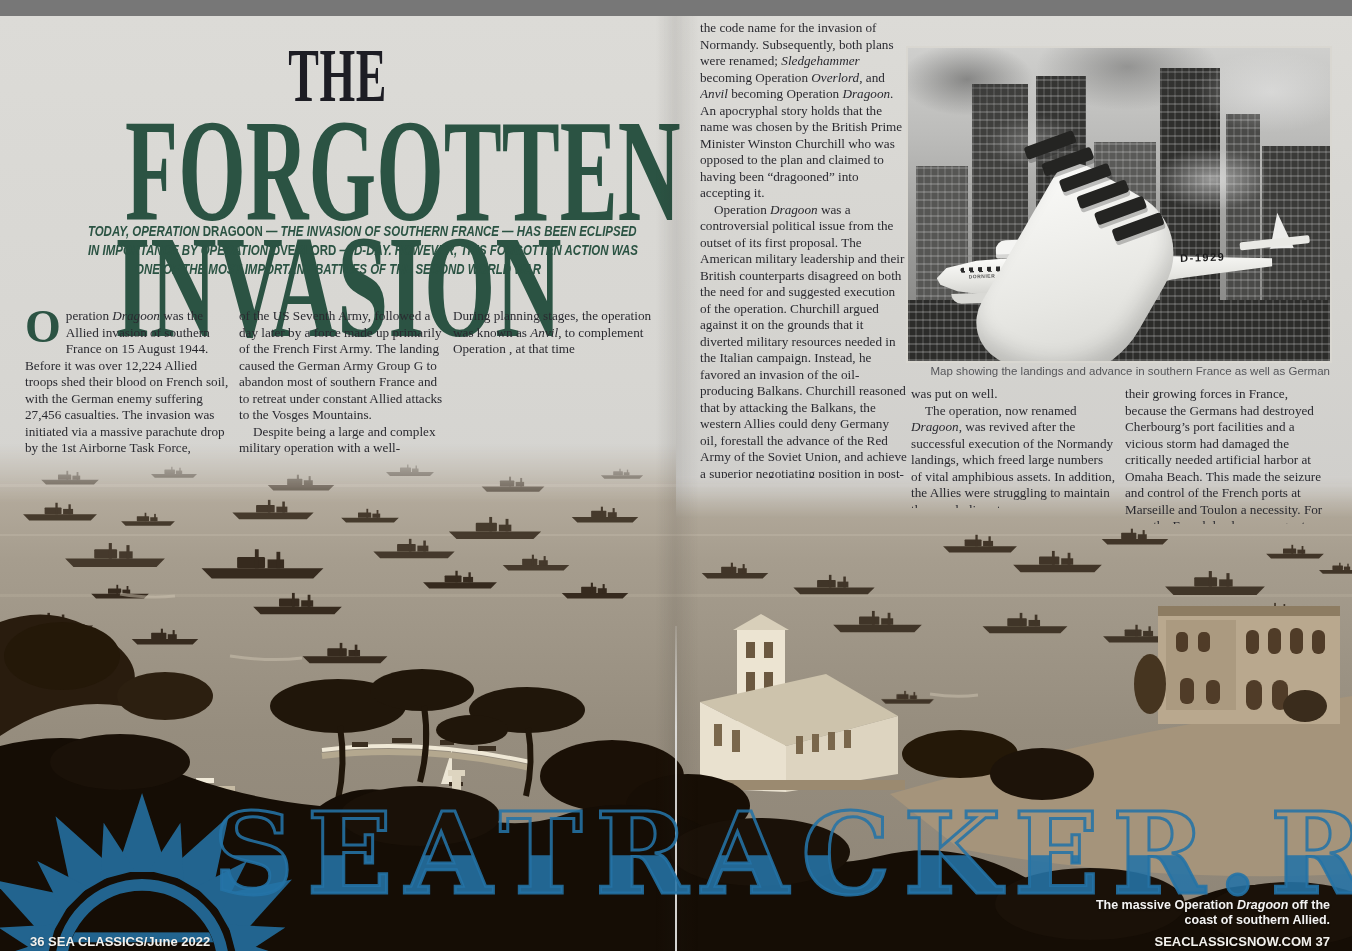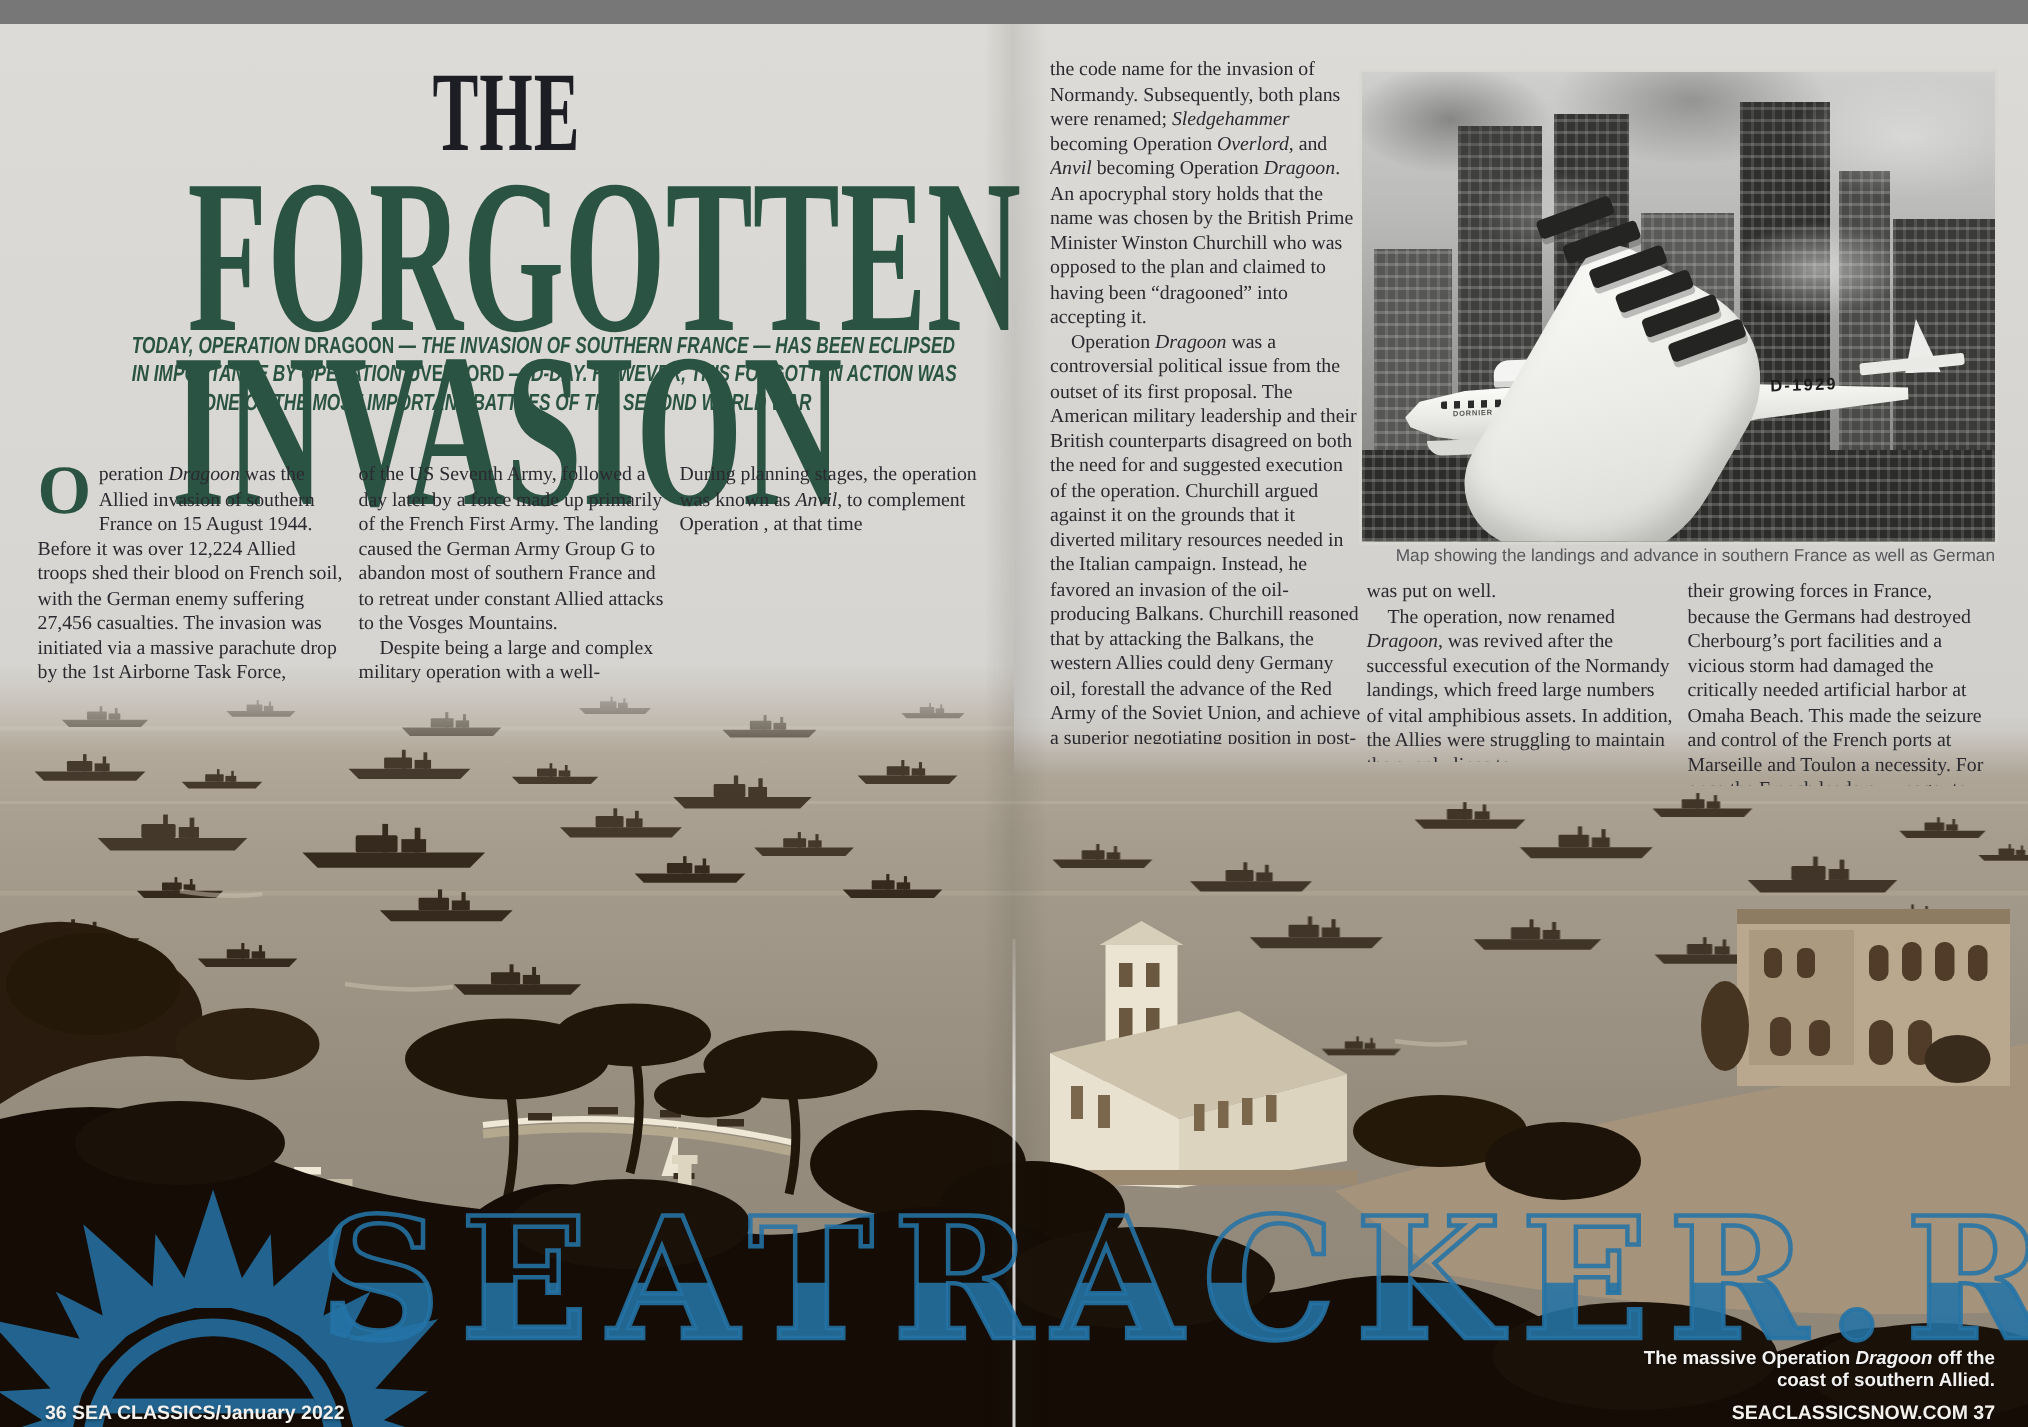--- a/index.html
+++ b/index.html
@@ -40,21 +40,21 @@
 
   .bodycol{font-size:13.2px;line-height:16.5px;color:#2a2a30;}
   .bodycol p{margin:0;}
   .bodycol p + p{text-indent:14px;}
   .lp-cols{position:absolute;left:25px;top:292px;width:634px;height:150px;display:flex;gap:9px;
     z-index:4;overflow:hidden;}
   .lp-cols .bodycol{width:205px;}
   .dropcap{float:left;font-weight:700;font-size:46px;line-height:36px;color:#2b5343;margin:1px 5px 0 0;}
 
   
-  .col4{position:absolute;left:700px;top:22px;width:208px;height:458px;z-index:4;overflow:hidden;}
+  .col4{position:absolute;left:700px;top:4px;width:208px;height:458px;z-index:4;overflow:hidden;}
   .col5{position:absolute;left:911px;top:370px;width:206px;height:122px;z-index:4;overflow:hidden;}
   .col6{position:absolute;left:1125px;top:370px;width:207px;height:138px;z-index:4;overflow:hidden;}
 
   .plane-photo{position:absolute;left:908px;top:32px;width:422px;height:313px;z-index:3;overflow:hidden;
     outline:2px solid #d9d7d1;
     background:linear-gradient(180deg,#cfcfcd 0%,#bcbcba 28%,#a2a2a0 55%,#8c8c8a 80%,#7e7e7c 100%);}
   .plane-photo::before{content:"";position:absolute;inset:0;z-index:2;pointer-events:none;
     background:
       radial-gradient(95px 52px at 14% 10%,rgba(55,55,55,.45),transparent 70%),
       radial-gradient(130px 62px at 52% 6%,rgba(65,65,65,.40),transparent 70%),
@@ -413,17 +413,17 @@
     <div class="wm-text">
       <span class="wm-outline">SEATRACKER.RU</span>
       <span class="wm-solid">SEATRACKER.RU</span>
     </div>
   </div>
 
   <div class="fleet-caption">
     <div>The massive Operation <i>Dragoon</i> off the</div>
     <div>coast of southern Allied.</div>
   </div>
-  <div class="folio folio-left">36 SEA CLASSICS/January 2022</div>
+  <div class="folio folio-left">36 SEA CLASSICS/June 2022</div>
   <div class="folio folio-right">SEACLASSICSNOW.COM 37</div>
 
   <div class="bottom-strip"></div>
 </div>
 
 </body></html>

